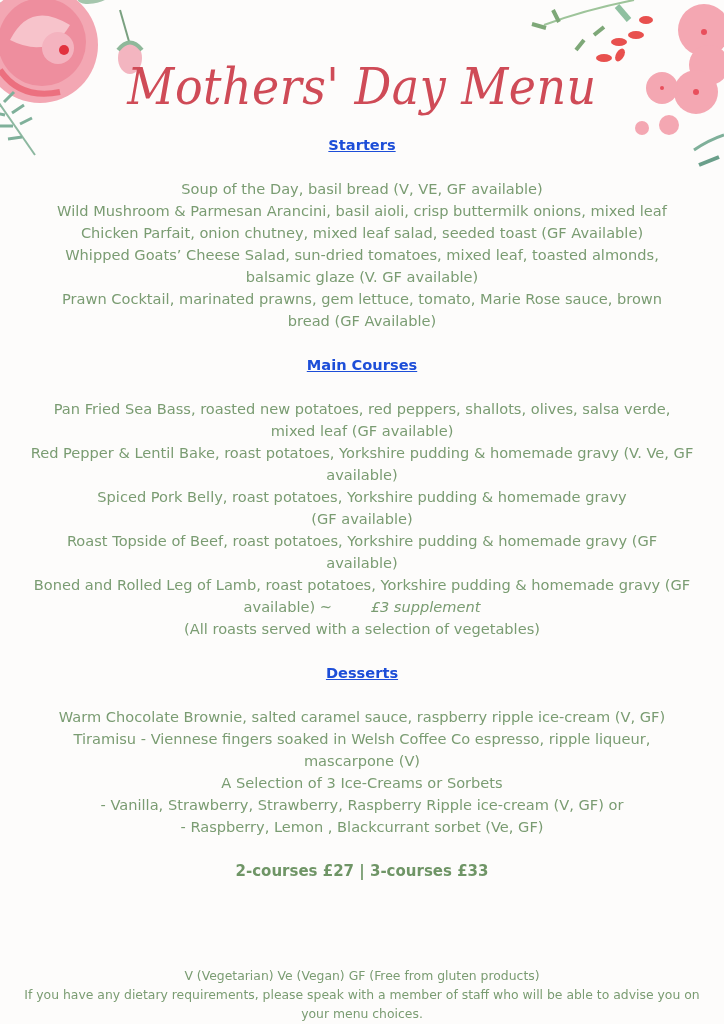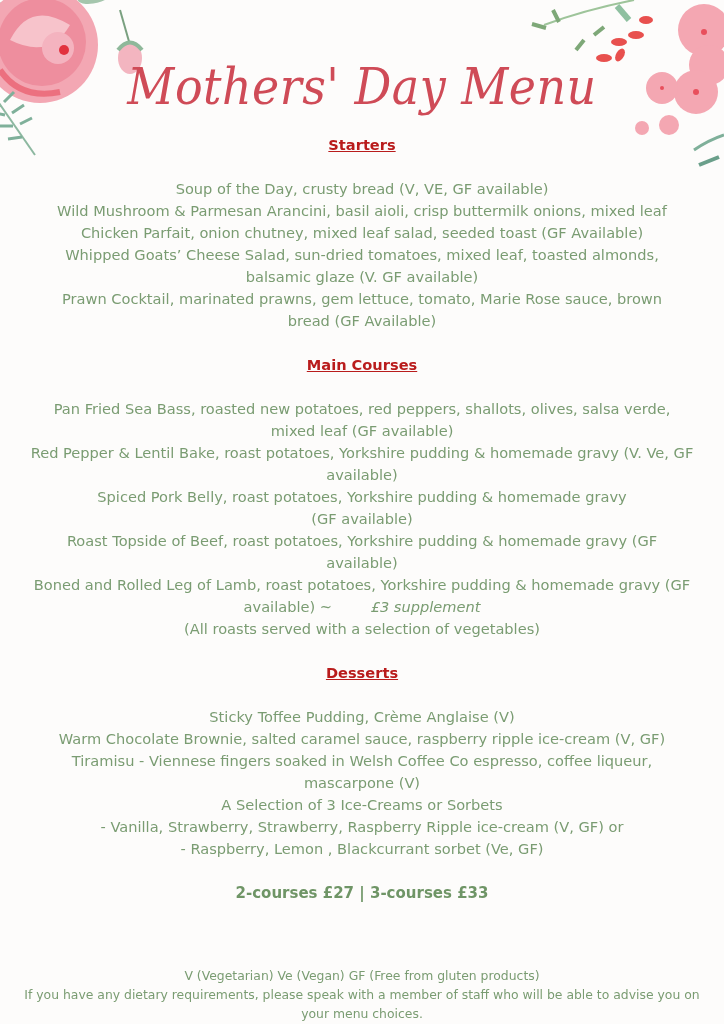--- a/index.html
+++ b/index.html
@@ -23,21 +23,21 @@
   }
   .content {
     position: absolute; left: 0; right: 0; top: 134px;
     text-align: center;
     font-size: 14.6px;
     line-height: 22px;
   }
   .section-heading {
     font-weight: bold;
     text-decoration: underline;
-    color: #b91c1c;
+    color: #1d4ed8;
     font-size: 14.6px;
     margin: 0 0 22px 0;
     line-height: 22px;
   }
   .item { margin: 0; padding: 0 18px; }
   .section { margin-bottom: 22px; }
   .price {
     font-weight: bold; color: #6f9566; font-size: 15px;
     margin-top: 14px;
   }
@@ -93,43 +93,42 @@
   </g>
   <path d="M170 150 Q185 140 200 135" stroke="#7fb09a" stroke-width="3" fill="none"></path>
   <path d="M175 165 l20 -8" stroke="#6a9f8a" stroke-width="4"></path>
 </svg>
 
 <div class="title">Mothers' Day Menu</div>
 
 <div class="content">
   <div class="section">
     <div class="section-heading">Starters</div>
-    <p class="item">Soup of the Day, crusty bread (V, VE, GF available)</p>
+    <p class="item">Soup of the Day, basil bread (V, VE, GF available)</p>
     <p class="item">Wild Mushroom &amp; Parmesan Arancini, basil aioli, crisp buttermilk onions, mixed leaf</p>
     <p class="item">Chicken Parfait, onion chutney, mixed leaf salad, seeded toast (GF Available)</p>
     <p class="item" style="padding:0 36px">Whipped Goats’ Cheese Salad, sun-dried tomatoes, mixed leaf, toasted almonds, balsamic glaze (V. GF available)</p>
     <p class="item" style="padding:0 56px">Prawn Cocktail, marinated prawns, gem lettuce, tomato, Marie Rose sauce, brown bread (GF Available)</p>
   </div>
 
   <div class="section">
     <div class="section-heading">Main Courses</div>
     <p class="item" style="padding:0 36px">Pan Fried Sea Bass, roasted new potatoes, red peppers, shallots, olives, salsa verde, mixed leaf (GF available)</p>
     <p class="item" style="padding:0 24px">Red Pepper &amp; Lentil Bake, roast potatoes, Yorkshire pudding &amp; homemade gravy (V. Ve, GF available)</p>
     <p class="item">Spiced Pork Belly, roast potatoes, Yorkshire pudding &amp; homemade gravy</p>
     <p class="item">(GF available)</p>
     <p class="item" style="padding:0 36px">Roast Topside of Beef, roast potatoes, Yorkshire pudding &amp; homemade gravy (GF available)</p>
     <p class="item" style="padding:0 12px"><span>Boned and Rolled Leg of Lamb, roast potatoes, Yorkshire pudding &amp; homemade gravy (GF available) ~ </span><span class="italic">£3 supplement</span></p>
     <p class="item">(All roasts served with a selection of vegetables)</p>
   </div>
 
   <div class="section">
     <div class="section-heading">Desserts</div>
-    <p class="item">Sticky Toffee Pudding, Crème Anglaise (V)</p>
     <p class="item">Warm Chocolate Brownie, salted caramel sauce, raspberry ripple ice-cream (V, GF)</p>
-    <p class="item" style="padding:0 44px">Tiramisu - Viennese fingers soaked in Welsh Coffee Co espresso, coffee liqueur, mascarpone (V)</p>
+    <p class="item" style="padding:0 44px">Tiramisu - Viennese fingers soaked in Welsh Coffee Co espresso, ripple liqueur, mascarpone (V)</p>
     <p class="item">A Selection of 3 Ice-Creams or Sorbets</p>
     <p class="item">- Vanilla, Strawberry, Strawberry, Raspberry Ripple ice-cream (V, GF) or</p>
     <p class="item">- Raspberry, Lemon , Blackcurrant sorbet (Ve, GF)</p>
   </div>
 
   <div class="price">2-courses £27 | 3-courses £33</div>
 </div>
 
 <div class="footer">
   <div>V (Vegetarian) Ve (Vegan) GF (Free from gluten products)</div>

